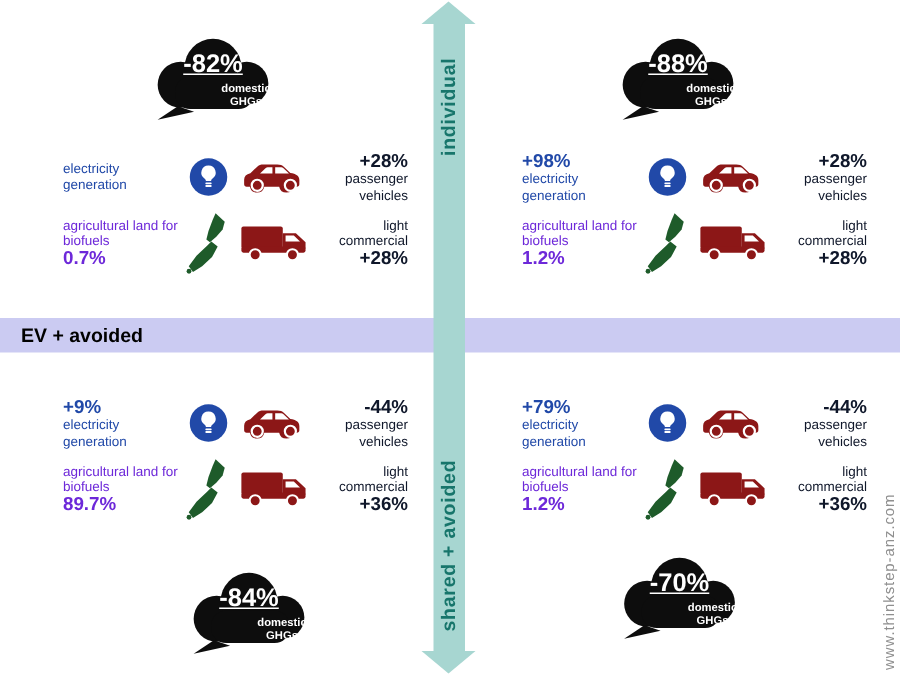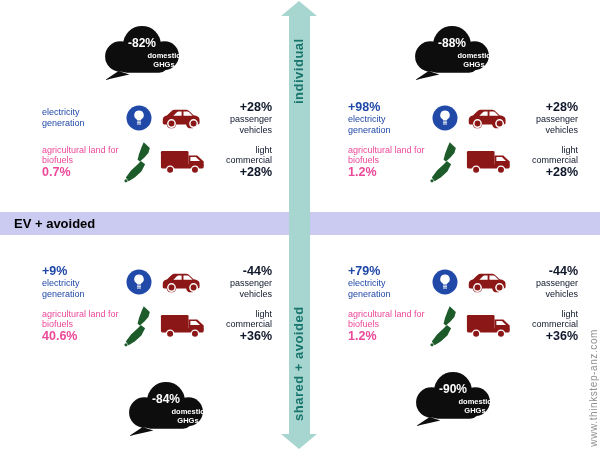--- a/index.html
+++ b/index.html
@@ -25,31 +25,31 @@
 
   
   .quadrant { position:absolute; width:230px; z-index:1; }
   .qrow { display:flex; align-items:center; }
   .qrow + .qrow { margin-top:6px; }
   .cell { flex:0 0 auto; }
   .text-cell { line-height:1.15; }
   .text-cell .val { font-size:12.5px; font-weight:bold; }
   .text-cell .lbl { font-size:9px; }
   .text-cell.elec { width:78px; color:#2149a8; }
-  .text-cell.land { width:78px; color:#ec4899; }
+  .text-cell.land { width:78px; color:#6d28d9; }
   .text-cell.veh  { width:64px; color:#0f172a;text-align:right; }
   .icon-cell { width:38px; display:flex; justify-content:center; align-items:center; }
   .icon-cell.wide { width:50px; }
 
   
   .cloud { position:absolute; width:90px; height:64px; z-index:1; }
   .cloud svg.shape { position:absolute; left:0; top:0; width:90px; height:64px; }
   .cloud-text { position:absolute; left:0; top:6px; width:100%; height:52px; display:flex; flex-direction:column;
                 align-items:center; justify-content:center; color:#fff; text-align:center; }
-  .cloud-val { font-size:12px; font-weight:bold; }
+  .cloud-val { font-size:17px; font-weight:bold;text-decoration:underline; }
   .cloud-lbl { font-size:7.5px; font-weight:bold; margin-top:1px;padding-left:44px; }
 
   .watermark { position:absolute; right:1px; bottom:3px; writing-mode:vertical-rl; transform:rotate(180deg);
                font-size:10px; color:#8f8f8f; letter-spacing:0.6px; z-index:4; }
 </style>
 </head>
 <body>
 
 <svg width="0" height="0" style="position:absolute">
   <defs>
@@ -130,21 +130,21 @@
     <div class="cloud-text">
       <div class="cloud-val">-84%</div>
       <div class="cloud-lbl">domestic GHGs</div>
     </div>
   </div>
   <div class="cloud" style="left:408px;top:366px;">
     <svg class="shape" viewBox="0 0 100 70">
         <use href="#sym-cloud"></use>
       </svg>
     <div class="cloud-text">
-      <div class="cloud-val">-90%</div>
+      <div class="cloud-val">-70%</div>
       <div class="cloud-lbl">domestic GHGs</div>
     </div>
   </div>
 
   <section class="quadrant" style="left:42px;top:100px;">
     <div class="qrow">
       <div class="cell text-cell elec">
         <div class="lbl">electricity generation</div>
       </div>
       <div class="cell icon-cell">
@@ -244,21 +244,21 @@
           </svg>
         </div>
       <div class="cell text-cell veh">
         <div class="val">-44%</div>
         <div class="lbl">passenger vehicles</div>
       </div>
     </div>
     <div class="qrow">
       <div class="cell text-cell land">
         <div class="lbl">agricultural land for biofuels</div>
-        <div class="val">40.6%</div>
+        <div class="val">89.7%</div>
       </div>
       <div class="cell icon-cell">
           <svg width="32" height="42" viewBox="0 0 34 44">
             <use href="#sym-nz"></use>
           </svg>
         </div>
       <div class="cell icon-cell wide">
           <svg width="46" height="28" viewBox="0 0 50 30">
             <use href="#sym-van"></use>
           </svg>

